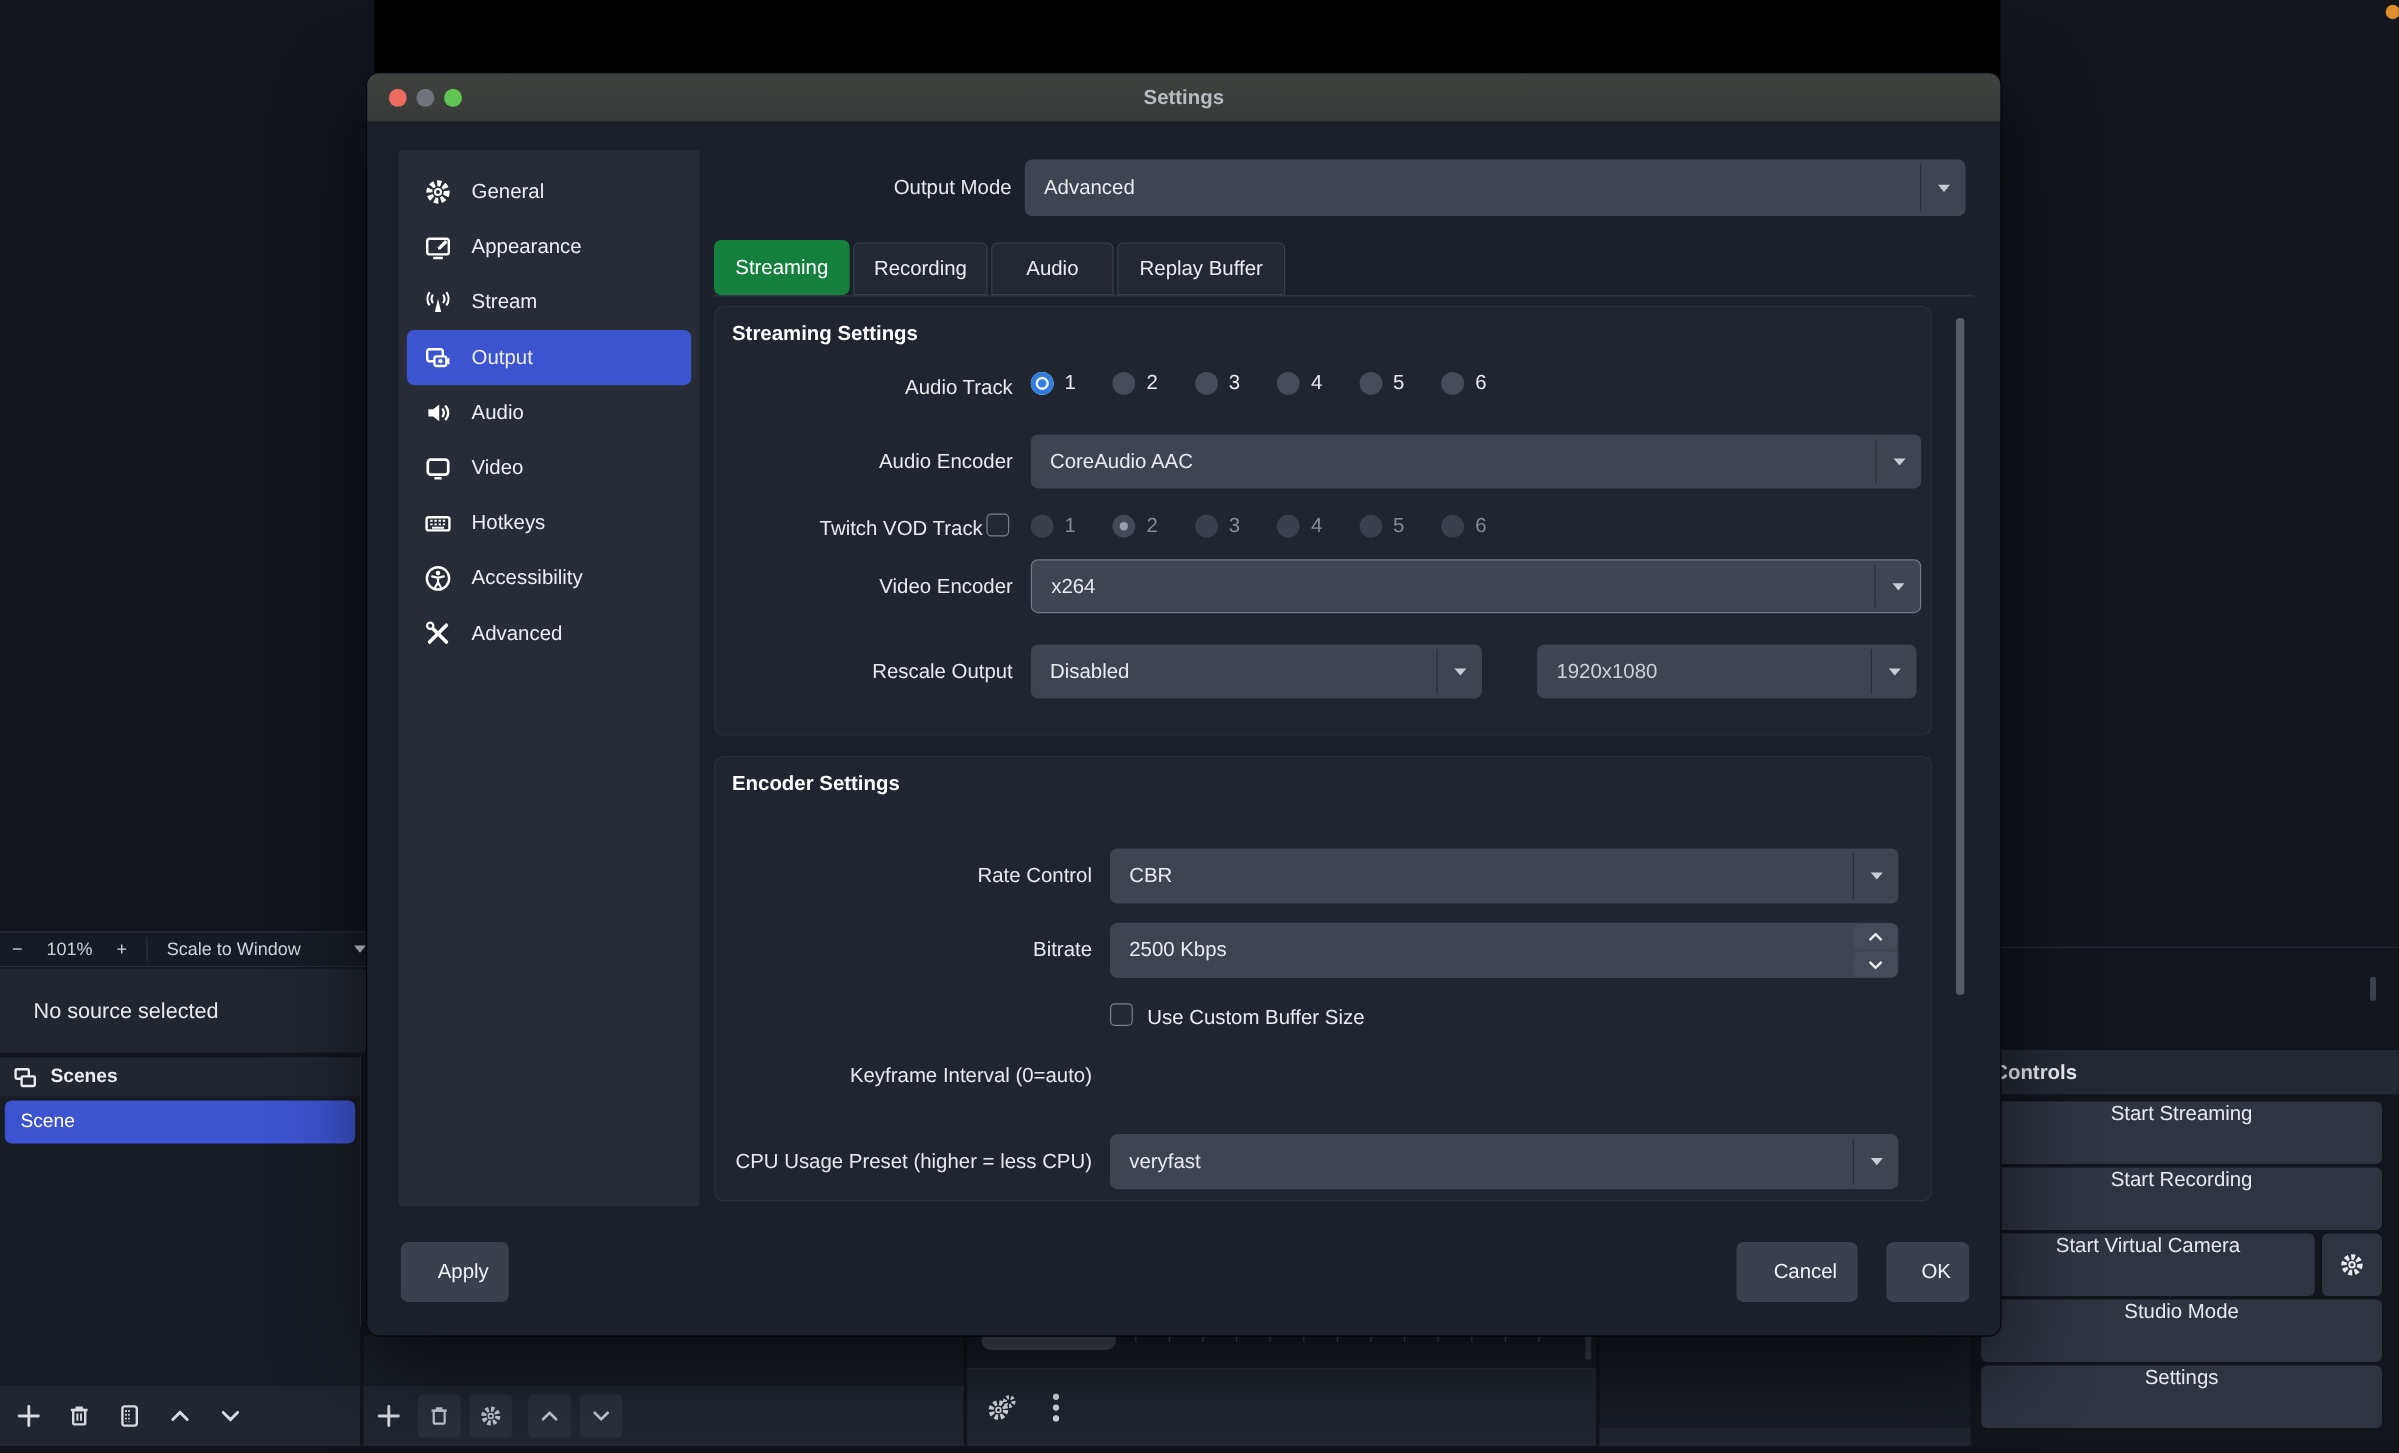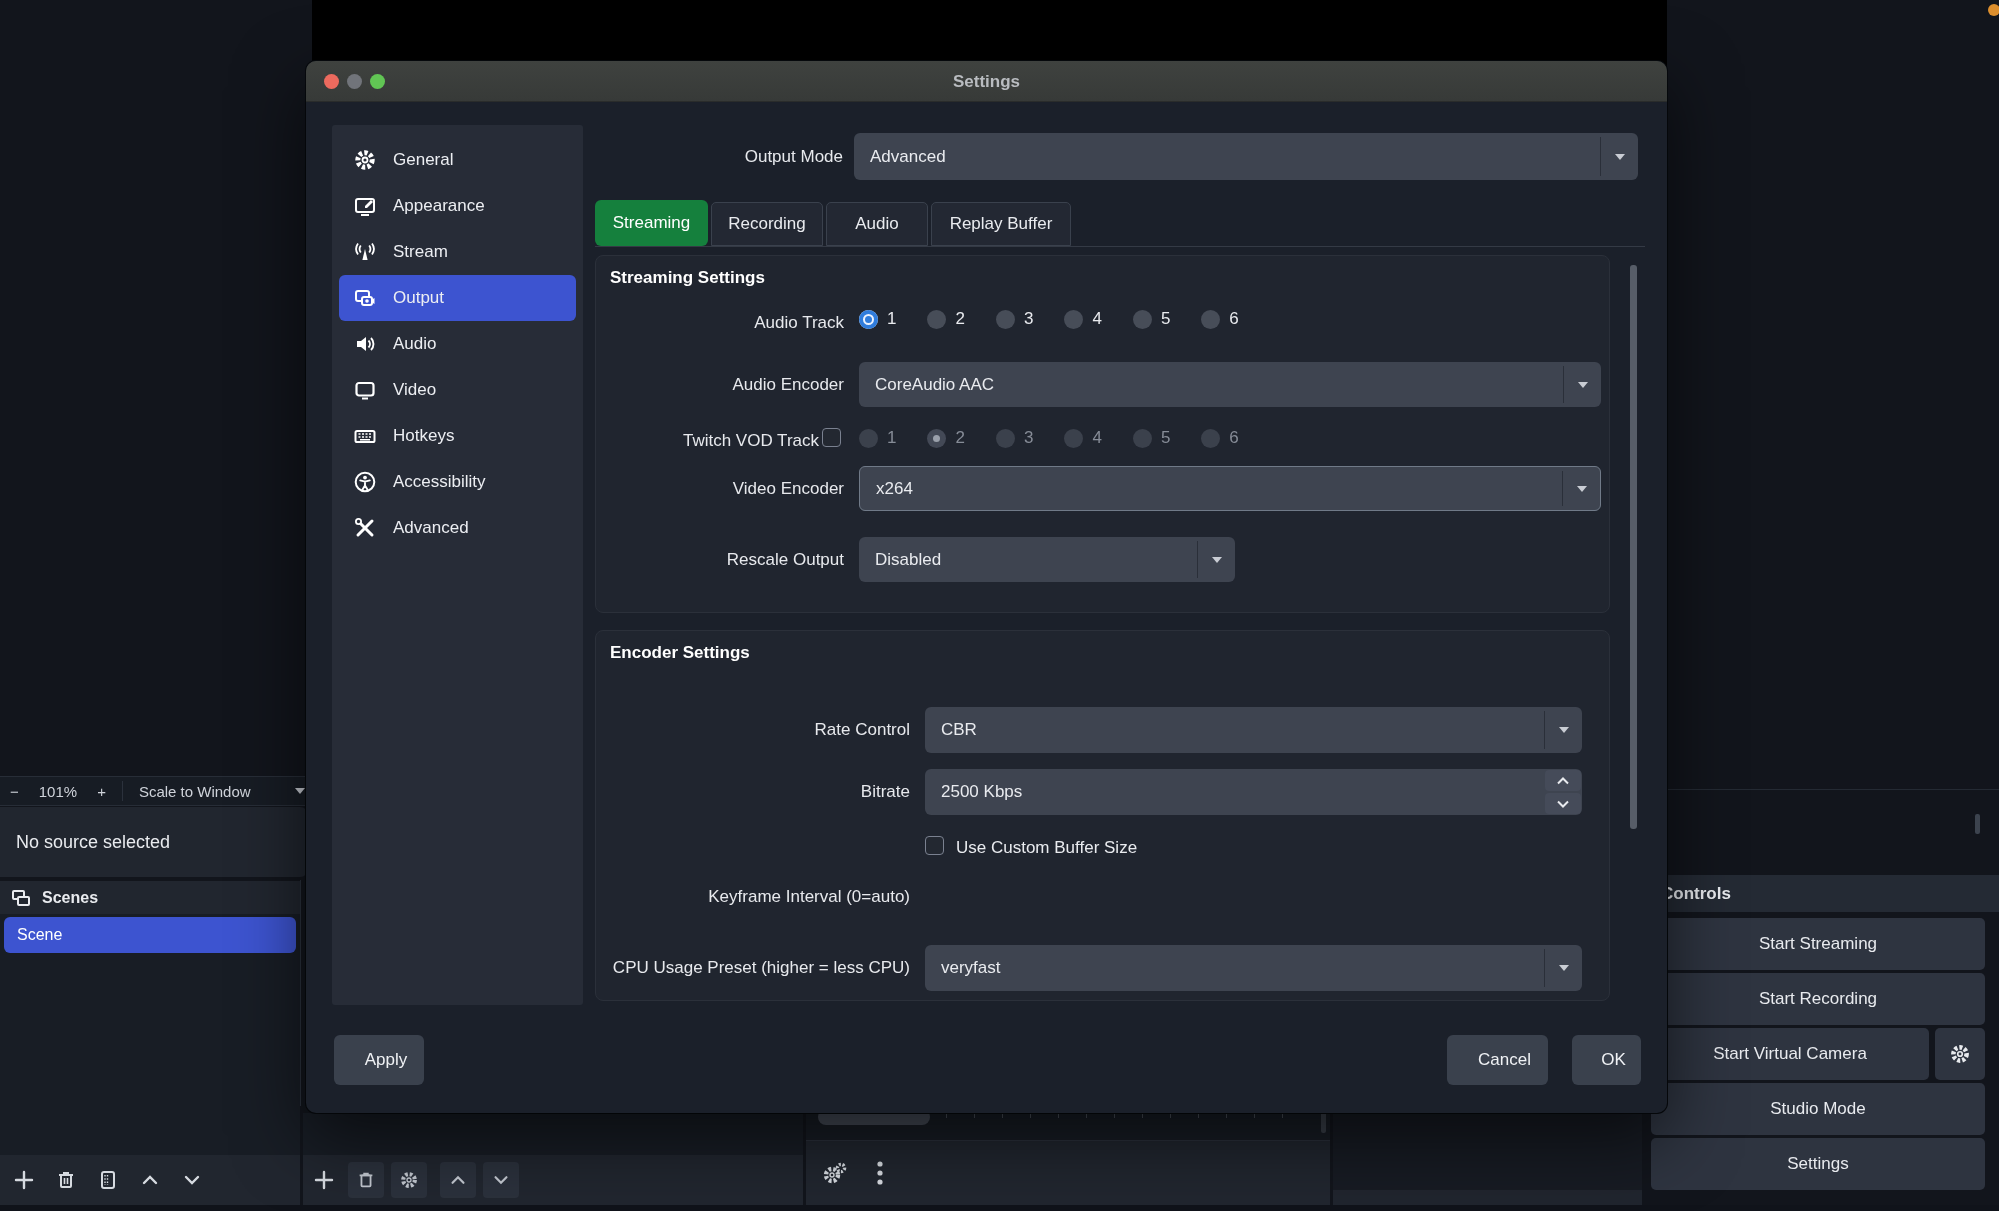--- a/index.html
+++ b/index.html
@@ -9,21 +9,21 @@
 
   
   #preview-black { left:312px; top:0; width:1355px; height:70px; background:#000; }
   #warn-dot { left:1988px; top:4px; width:12px; height:12px; border-radius:50%; background:#dd8f2d; }
 
   #zoom-bar { left:0; top:776px; width:310px; height:30px; background:#171c24; border-top:1px solid #272d37; border-bottom:1px solid #272d37; display:flex; align-items:center; font-size:15px; color:#cfd3da; }
   #zoom-bar .zb { padding:0 10px; }
   #zoom-bar .vdiv { width:1px; height:20px; background:#2b313c; margin:0 6px; }
   .tri-down { width:0; height:0; border-left:5px solid transparent; border-right:5px solid transparent; border-top:6px solid #c9cdd4; display:inline-block; }
 
-  #no-source { left:0; top:807px; width:308px; height:70px; background:#21262f; border-radius:0 8px 8px 0; display:flex; align-items:center; padding-left:16px; font-size:18px;text-align:right; }
+  #no-source { left:0; top:807px; width:308px; height:70px; background:#21262f; border-radius:0 8px 8px 0; display:flex; align-items:center; padding-left:28px; font-size:18px;text-align:right; }
   #panel-edge { left:300px; top:880px; width:1px; height:226px; background:#2b313c; }
 
   #scenes-header { left:0; top:881px; width:300px; height:33px; background:#21262f; display:flex; align-items:center; gap:9px; padding-left:9px; font-weight:bold; font-size:16px; }
   #scenes-body { left:0; top:914px; width:300px; height:241px; background:#181d25; }
   #scene-row { left:4px; top:917px; width:292px; height:36px; border-radius:6px; display:flex; align-items:center; padding-left:13px; font-size:16px; color:#fff; }
   .dock-toolbar { background:#21262f; display:flex; align-items:center; }
   #scenes-toolbar { left:0; top:1155px; width:300px; height:50px; gap:20px; padding-left:13px; }
   #sources-toolbar { left:303px; top:1155px; width:500px; height:50px; gap:7px; padding-left:10px; }
   #sources-body { left:303px; top:1113px; width:500px; height:42px; background:#181d25; }
   .tb-btn { width:36px; height:36px; background:#2b313c; border-radius:4px; display:flex; align-items:center; justify-content:center; }
@@ -36,21 +36,21 @@
 
   #right-lower-panel { left:1333px; top:1105px; width:309px; height:100px; background:#171b23; }
   #right-lower-strip { left:1333px; top:1190px; width:309px; height:15px; background:#20252e; }
   #right-upper-line { left:1667px; top:789px; width:332px; height:1px; background:#242a33; }
   #right-upper-nub { left:1975px; top:814px; width:5px; height:20px; background:#3c434e; border-radius:2px; }
   #bottom-strip { left:0; top:1205px; width:1999px; height:6px; background:#10131a; }
 
   
   #controls { left:1645px; top:875px; width:354px; height:330px; }
   #controls-header { left:0; top:0; width:354px; height:37px; background:#242a34; display:flex; align-items:center; padding-left:16px; font-weight:bold; font-size:17px; }
-  .ctl-btn { left:6px; width:334px; height:52px; background:#2e3440; border-radius:5px; display:flex; align-items:center; justify-content:center; font-size:17px; color:#e8eaee; }
+  .ctl-btn { left:6px; width:334px; height:52px; background:#2e3440; border-radius:5px; display:flex; align-items:flex-start; justify-content:center; font-size:17px; color:#e8eaee; }
   .ctl-gear { left:290px; width:50px; height:52px; background:#2e3440; border-radius:5px; display:flex; align-items:center; justify-content:center; }
 
   
   #dialog { left:306px; top:61px; width:1361px; height:1052px; background:#1b202a; border-radius:10px; box-shadow:0 24px 70px rgba(0,0,0,.6), 0 0 0 1px #070a0e; z-index:10; }
   #titlebar { left:0; top:0; width:1361px; height:41px; background:linear-gradient(#3f423f,#373a38); border-radius:10px 10px 0 0; border-bottom:1px solid #2a2c2b; }
   .traffic { top:13px; width:15px; height:15px; border-radius:50%; }
   #dialog-title { left:0; top:0; width:1361px; height:41px; display:flex; align-items:center; justify-content:center; font-weight:bold; font-size:17px; color:#b9bcc0; }
 
   #side-nav { left:26px; top:64px; width:251px; height:880px; background:#272c37; border-radius:3px; padding-top:12px; }
   .nav-item { position:relative; height:46px; margin:0 7px; border-radius:6px; display:flex; align-items:center; gap:16px; padding-left:14px; font-size:17px; color:#eceef2; }
@@ -434,20 +434,25 @@
         <span class="combo-sep"></span>
           <span class="combo-arrow tri-down"></span>
       </div>
 
       <div class="form-label" style="left:0; top:294px; width:248px">Rescale Output</div>
       <div class="field" style="left:263px; top:281px; width:376px; height:45px">
         <span>Disabled</span>
         <span class="combo-sep"></span>
           <span class="combo-arrow tri-down"></span>
       </div>
+      <div class="field" style="left:685px; top:281px; width:316px; height:45px; color:#cdd1d8">
+        <span>1920x1080</span>
+        <span class="combo-sep"></span>
+          <span class="combo-arrow tri-down"></span>
+      </div>
     </div>
 
     <div class="group" style="top:569px; height:371px">
       <div class="group-title">Encoder Settings</div>
 
       <div class="form-label" style="left:0; top:89px; width:314px">Rate Control</div>
       <div class="field" style="left:329px; top:76px; width:657px; height:46px">
         <span>CBR</span>
         <span class="combo-sep"></span>
           <span class="combo-arrow tri-down"></span>

